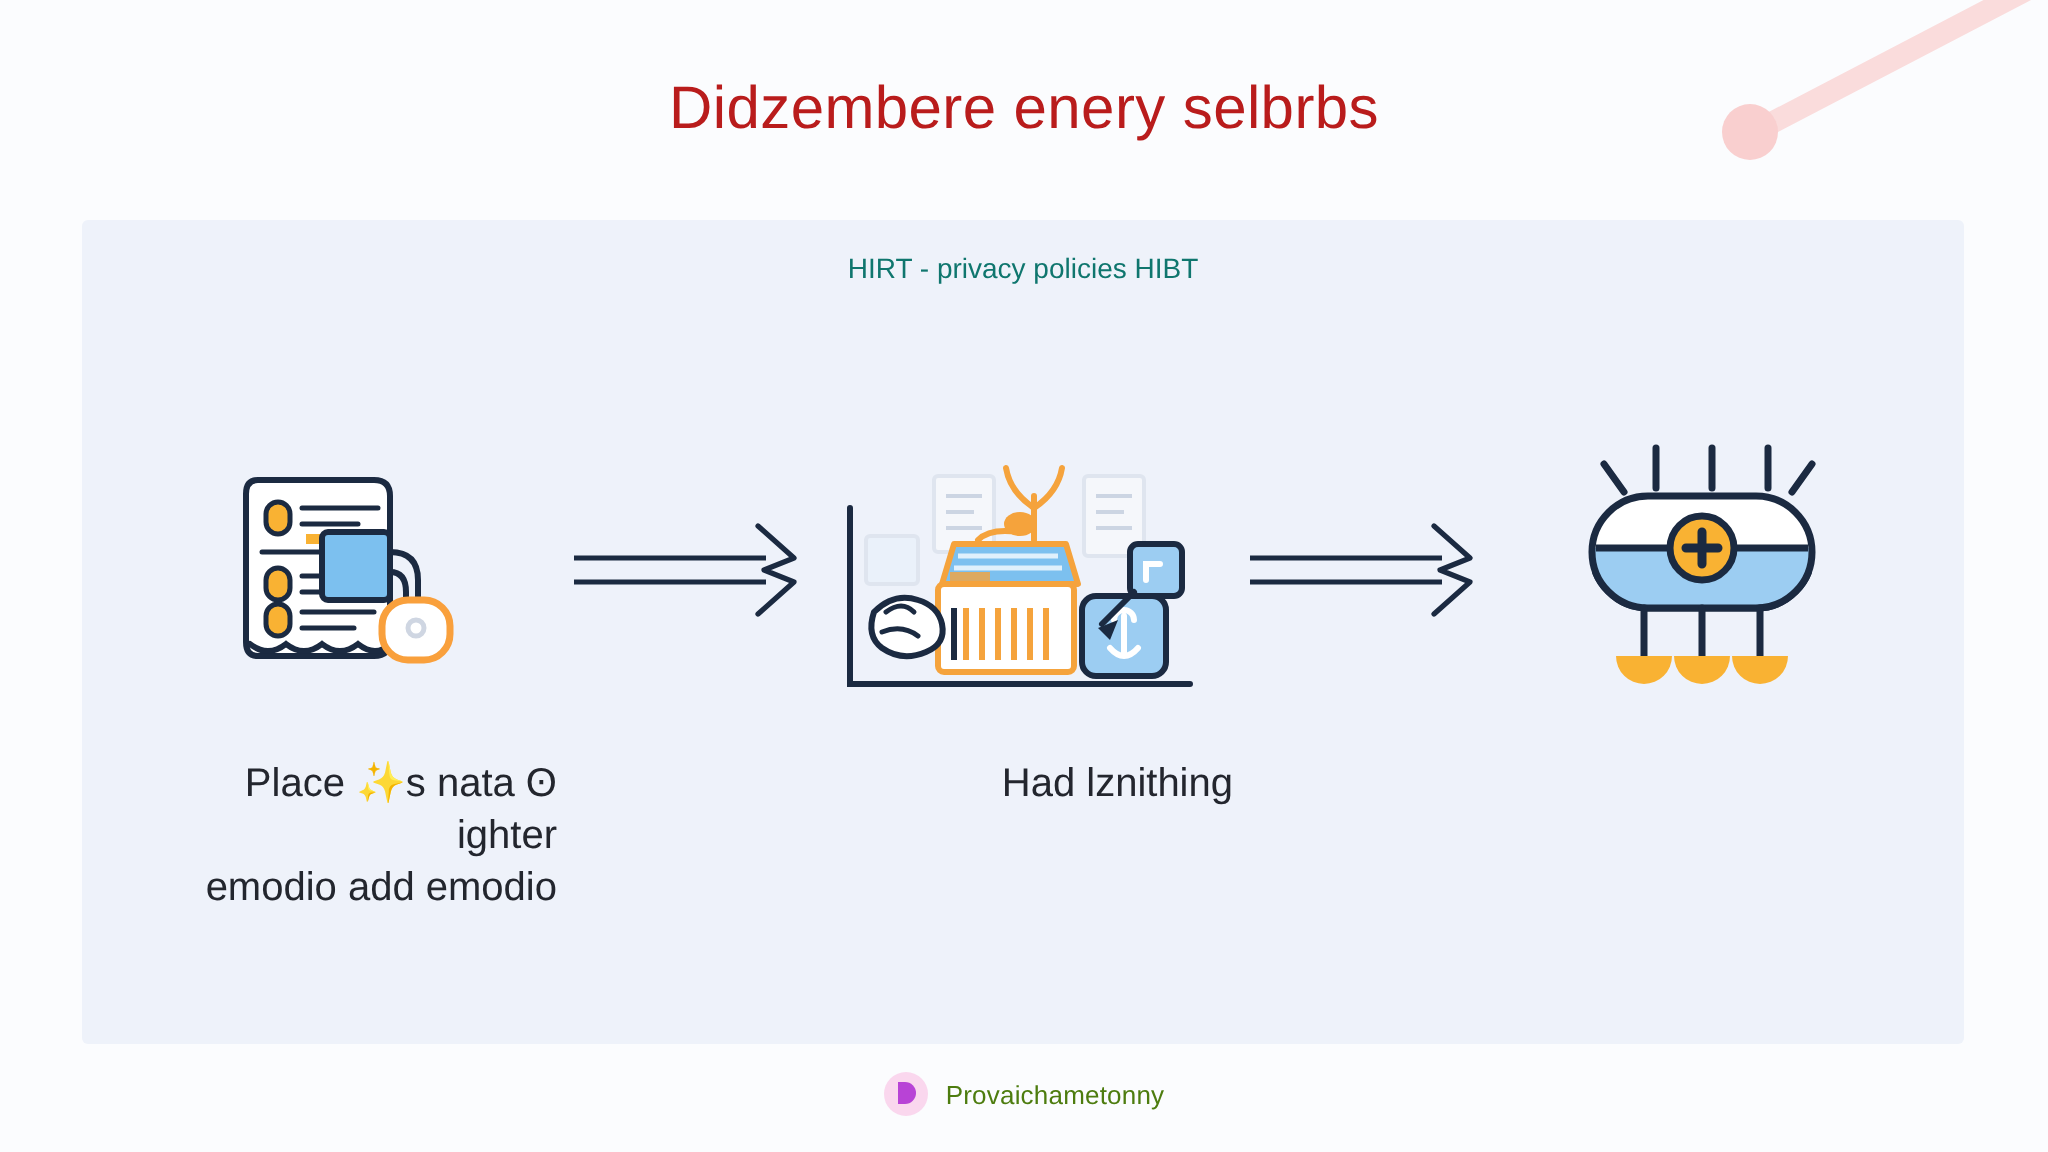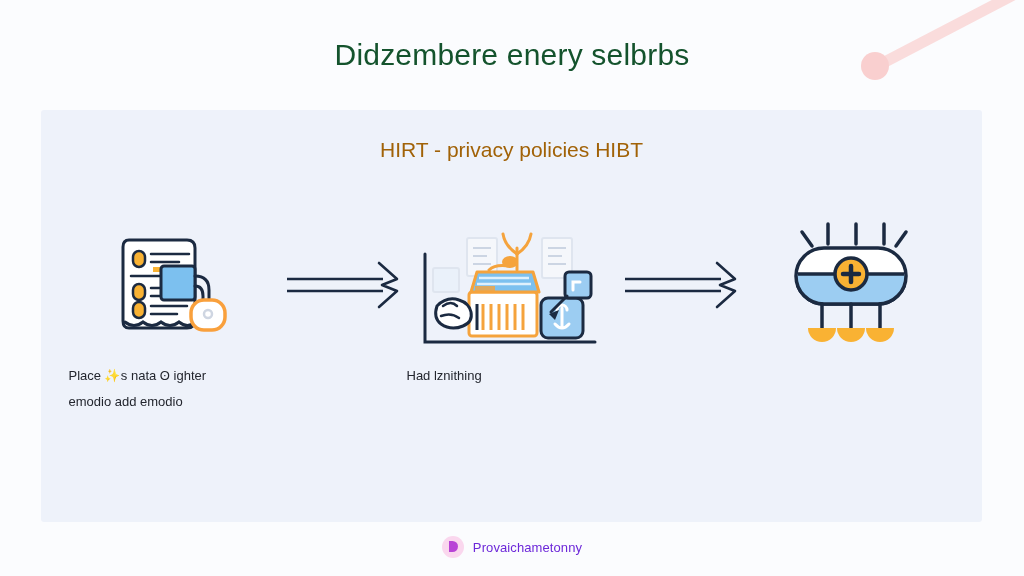--- a/index.html
+++ b/index.html
@@ -27,45 +27,45 @@
 
   
   .title {
     position: absolute;
     top: 38px;
     left: 0;
     width: 1024px;
     text-align: center;
     font-size: 30px;
     font-weight: 400;
-    color: #14532d;
+    color: #b91c1c;
     letter-spacing: 0.2px;
     white-space: nowrap;
   }
 
   
   .panel {
     position: absolute;
     left: 41px;
     top: 110px;
     width: 941px;
     height: 412px;
     background: #eef2fa;
     border-radius: 3px;
   }
 
   .panel-subtitle {
     position: absolute;
-    top: 28px;
+    top: 16px;
     left: 0;
     width: 941px;
     text-align: center;
-    font-size: 21px;
+    font-size: 14px;
     font-weight: 400;
-    color: #a16207;
+    color: #0f766e;
     white-space: nowrap;
   }
 
   
   .steps {
     position: absolute;
     top: 105px;
     left: 0;
     width: 941px;
     height: 240px;
@@ -83,23 +83,23 @@
   }
 
   .step-art {
     height: 140px;
     display: flex;
     align-items: center;
     justify-content: center;
   }
 
   .step-caption {
-    margin-top: 8px;
-    text-align: left;
-    font-size: 13px;
+    margin-top: 24px;
+    text-align: right;
+    font-size: 20px;
     line-height: 26px;
     color: #23262e;
     width: 210px;
   }
 
   .arrow {
     width: 120px;
     height: 140px;
     display: flex;
     align-items: center;
@@ -123,21 +123,21 @@
     height: 22px;
     border-radius: 50%;
     background: #fad7ee;
     display: flex;
     align-items: center;
     justify-content: center;
     flex: 0 0 auto;
   }
   .footer-text {
     font-size: 13px;
-    color: #6d28d9;
+    color: #4d7c0f;
     letter-spacing: 0.1px;
     white-space: nowrap;
   }
 </style>
 </head>
 <body>
 
 <div class="pin-wrap">
   <svg width="180" height="110" viewBox="0 0 180 110">
     <line x1="35" y1="65" x2="175" y2="-8" stroke="#fadcdc" stroke-width="11" stroke-linecap="round"></line>

